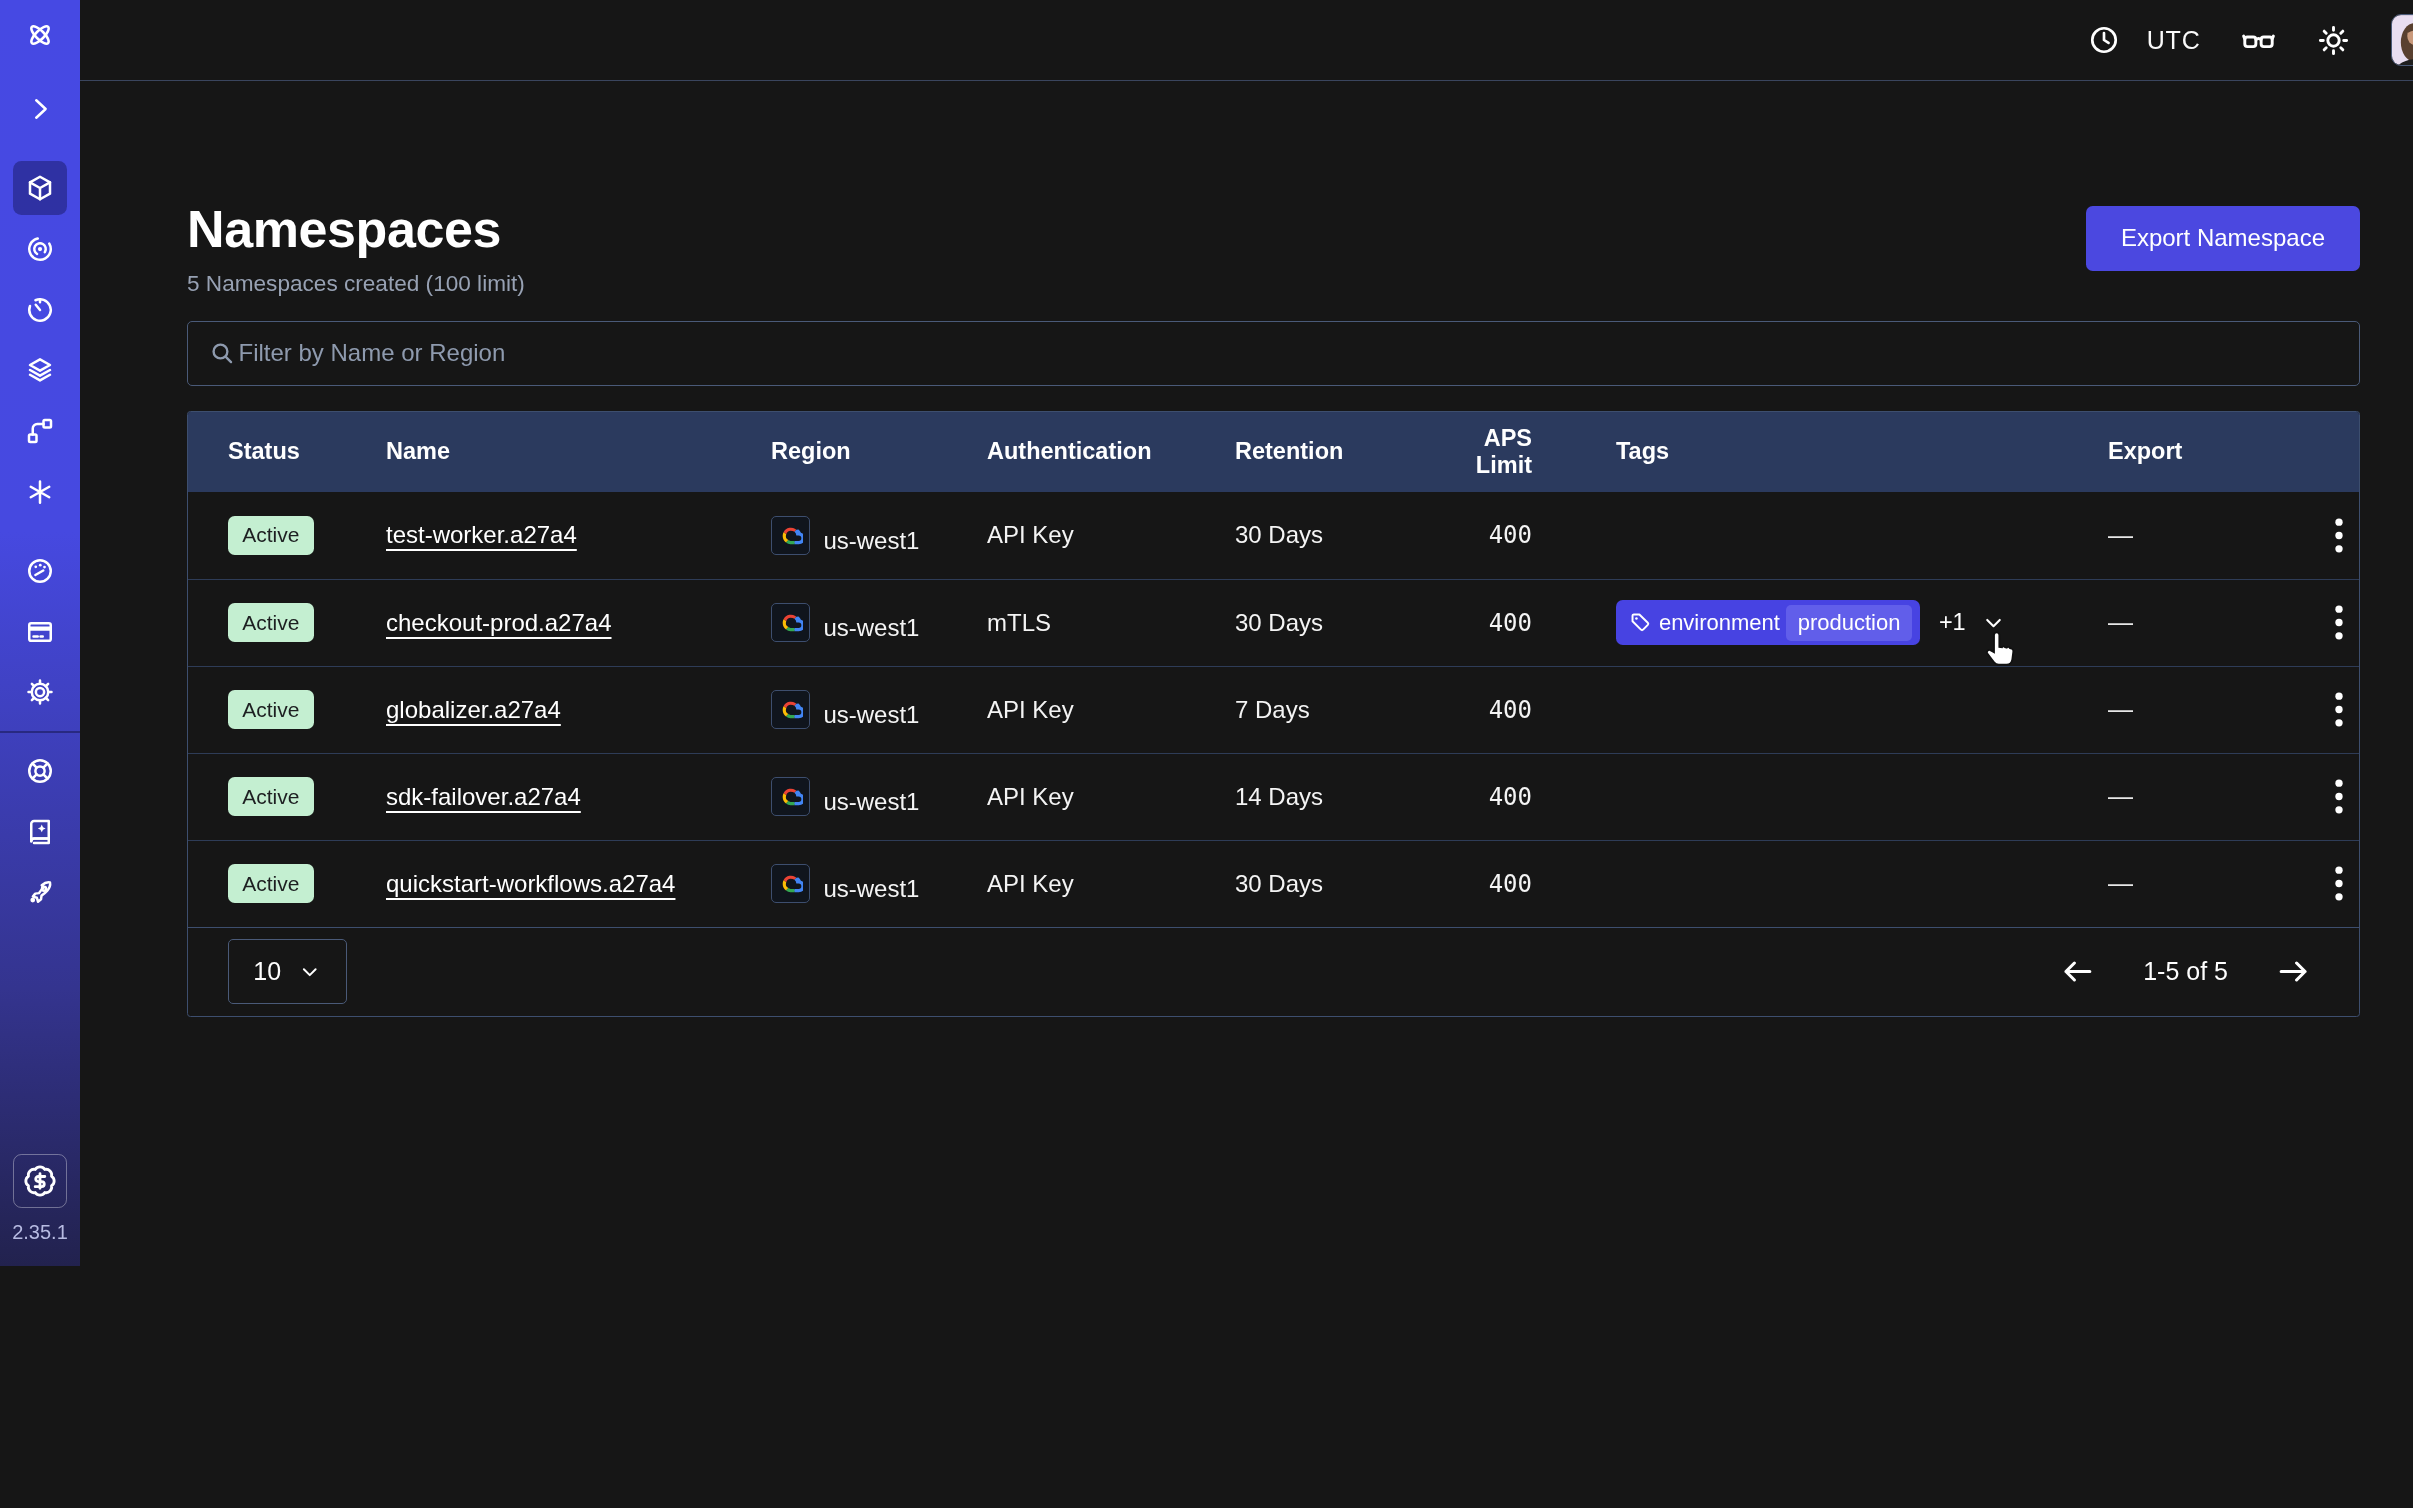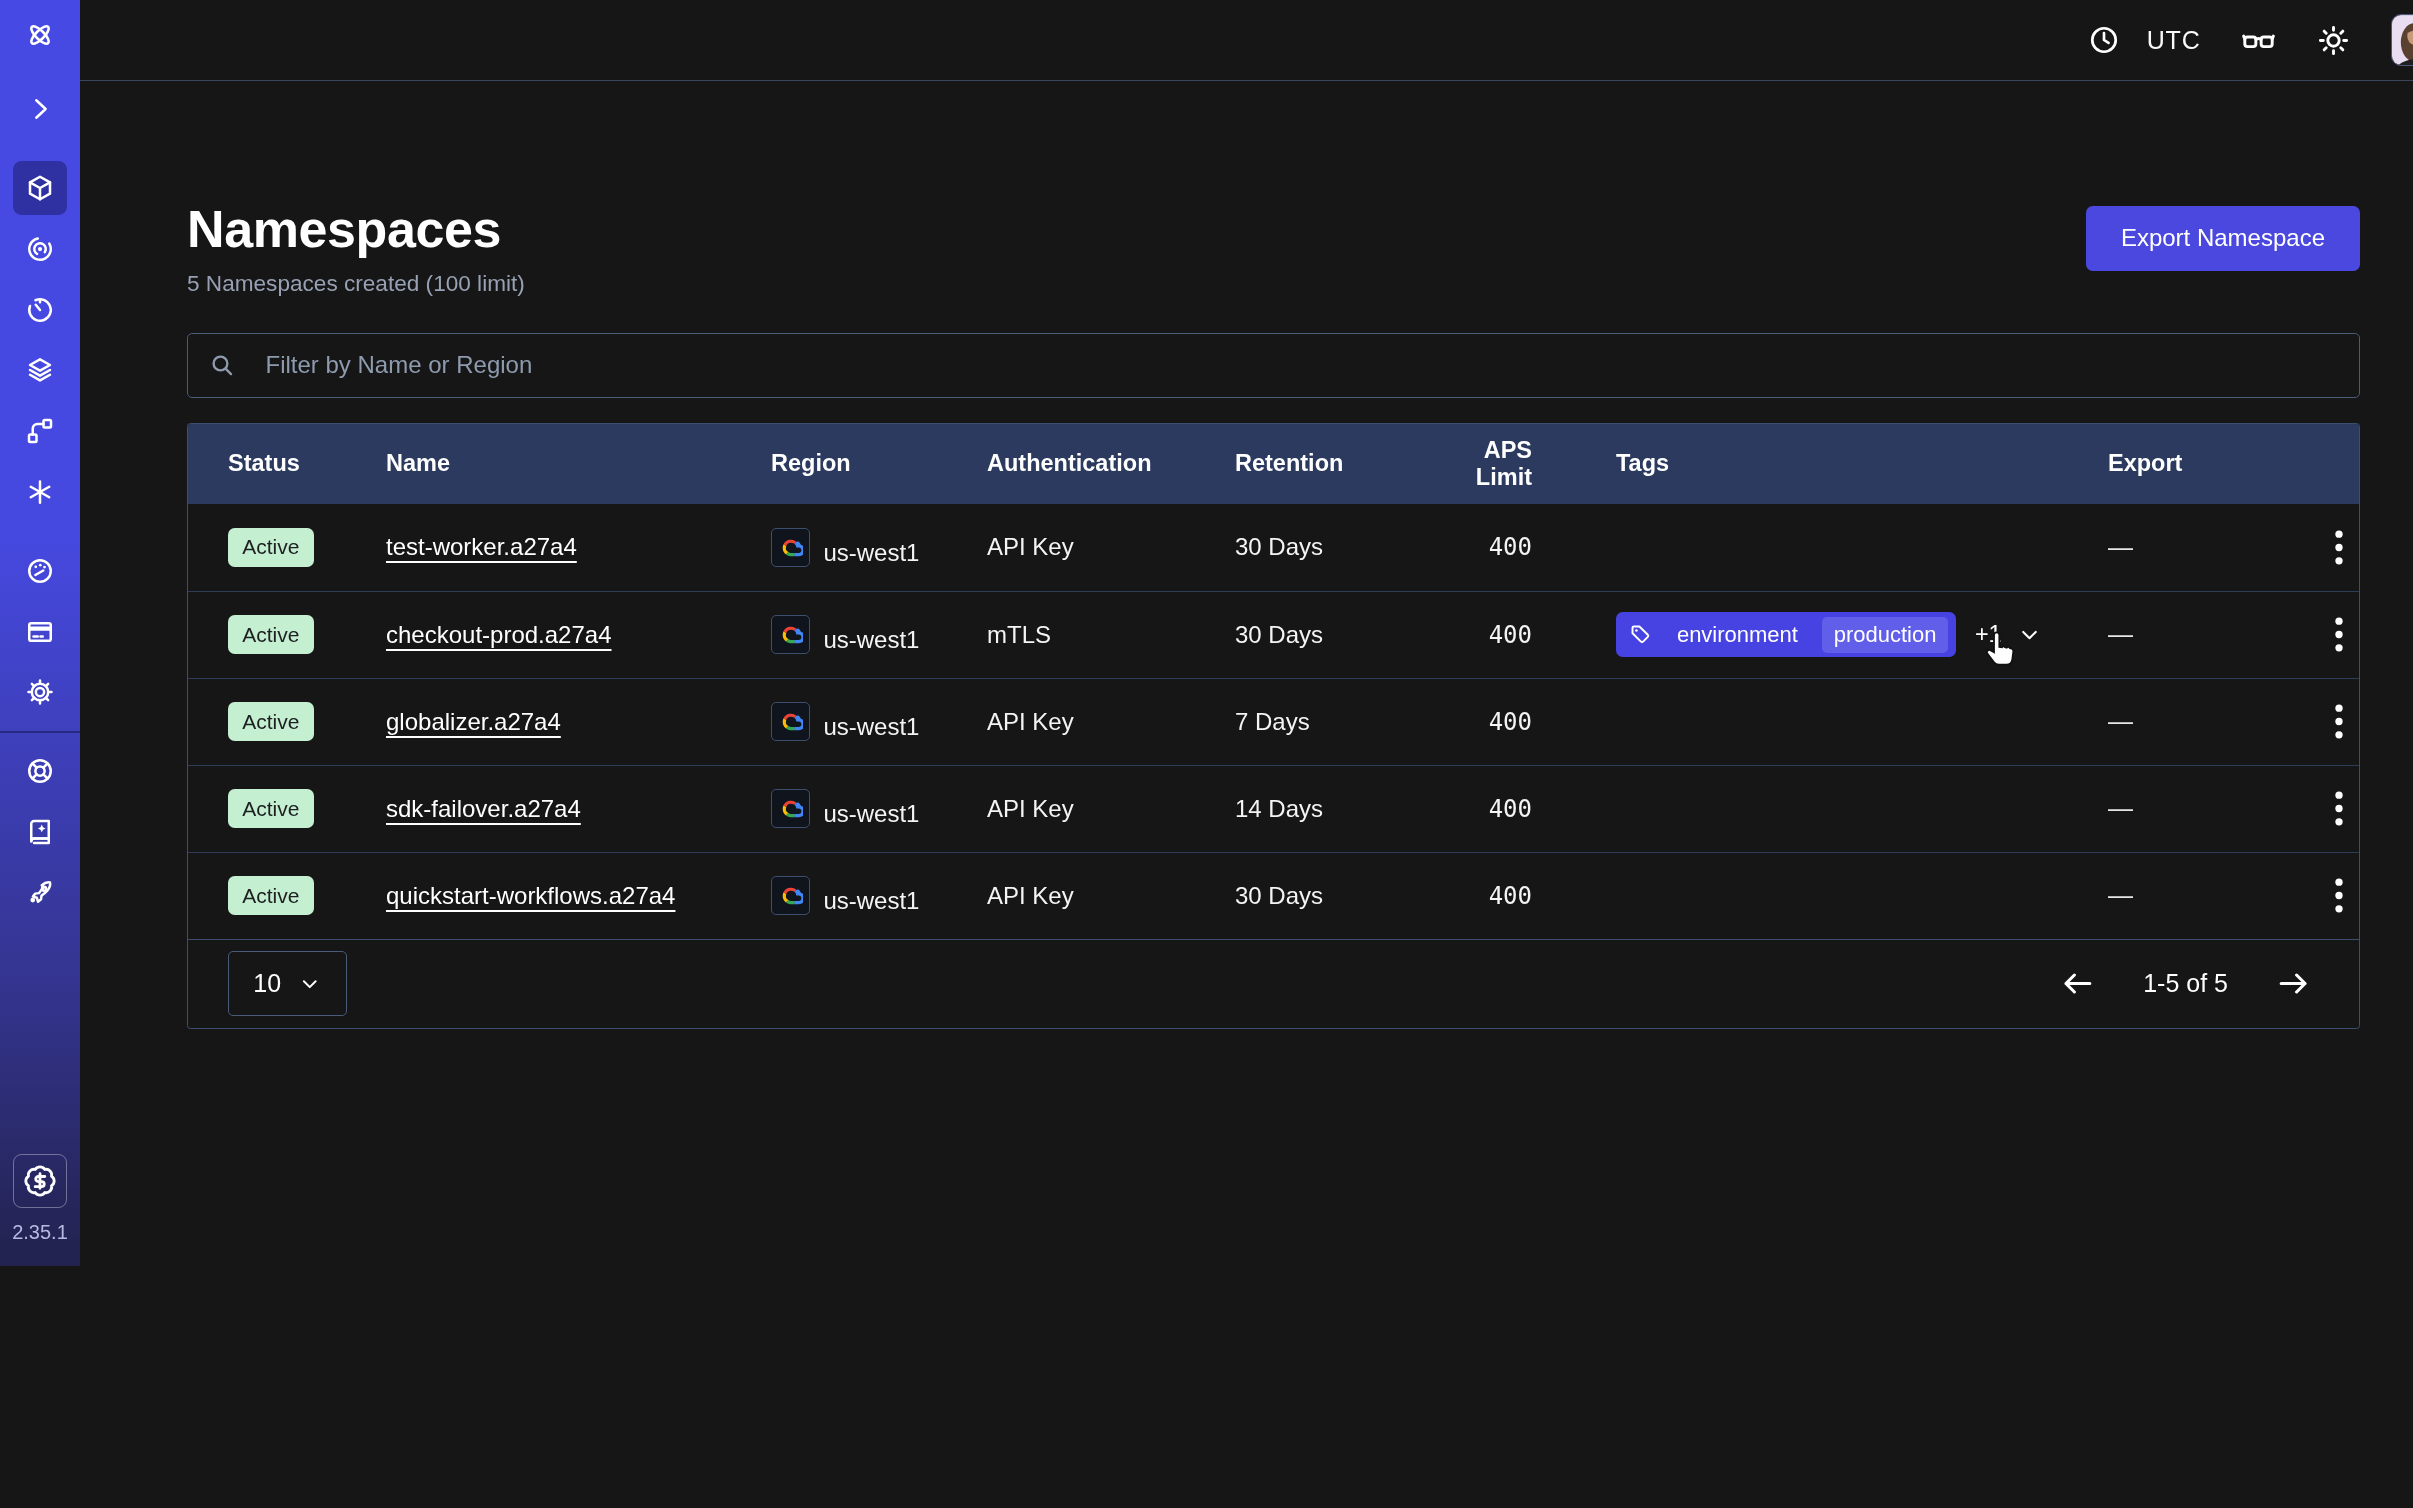--- a/index.html
+++ b/index.html
@@ -40,22 +40,22 @@
 
   .main { flex:1 1 auto; padding:0 106px 0 107px; }
 
   .page-head { display:flex; justify-content:space-between; align-items:flex-start; margin-top:118px;gap:10px; }
   .page-title { font-size:52px; font-weight:600; color:#fff; letter-spacing:-0.4px; }
   .page-sub { margin-top:11.7px; font-size:22.6px; color:#97a1b3; }
   .primary-btn { margin-top:6.7px; height:65px; padding:0 35px; background:#4b48e0; color:#fff;
                  font-size:24px; font-weight:500; border:none; border-radius:6.7px; cursor:pointer;
                  font-family:inherit; }
 
-  .searchbar { margin-top:36px; height:65px; border:1.7px solid #4a5a78; border-radius:5px;
-               display:flex; align-items:center; padding:0 20px; gap:29px; background:#161616; }
+  .searchbar { margin-top:24px; height:65px; border:1.7px solid #4a5a78; border-radius:5px;
+               display:flex; align-items:center; padding:0 20px; gap:2px; background:#161616; }
   .searchbar svg { width:28.5px; height:28.5px; flex:0 0 auto; }
   .search-input { flex:1; border:none; outline:none; background:transparent; font-size:24px;
                   color:#e8edf4; font-family:inherit; }
   .search-input::placeholder { color:#8e9aae; }
 
   
   .table { margin-top:25px; border:1.7px solid #3d4e6e; border-radius:3.4px; overflow:hidden; }
   .tr { display:grid; grid-template-columns:158px 385px 216px 248px 193px 104px 536px 251px 1fr;
         align-items:center; padding-left:40px; }
   .thead { height:80px; background:#2b3a5e; }
@@ -69,21 +69,21 @@
   .badge-active { display:inline-block; background:#c4efd1; color:#1d1f21; font-size:21px; font-weight:500;
                   padding:7.5px 14.2px; border-radius:6.7px; }
   .ns-link { color:#fff; text-decoration:underline; text-underline-offset:5.9px; text-decoration-thickness:1.7px; cursor:pointer; }
   .region-cell { display:flex; align-items:flex-end; gap:13.4px; }
   .region-box { width:39px; height:39px; border:1.7px solid #3d4e6e; border-radius:5px;
                 display:flex; align-items:center; justify-content:center; background:#10151d; }
   .region-box svg { width:25px; height:25px; }
   .td-aps { font-family:"DejaVu Sans Mono","Liberation Mono",monospace; font-size:24px; }
 
   .tags-cell { display:flex; align-items:center; }
-  .tag-pill { display:flex; align-items:center; gap:24px; height:45px; background:#4743e2; border-radius:6.7px;
+  .tag-pill { display:flex; align-items:center; gap:6px; height:45px; background:#4743e2; border-radius:6.7px;
               padding:0 8.4px 0 13.4px; cursor:pointer; }
   .tag-pill svg { width:23.5px; height:23.5px; }
   .tag-key { font-size:22px; color:#fff; }
   .tag-chip { background:#615eea; border-radius:5px; padding:5px 11.7px; font-size:22px; color:#fff; }
   .tags-more { margin-left:18.4px; font-size:23.5px; color:#fff; }
   .tags-caret { margin-left:15px; width:25px; height:25px; cursor:pointer; }
 
   .td-export { font-size:25px; color:#e7e7e7; }
   .kebab { justify-self:center; width:40px; height:50px; display:flex; align-items:center; justify-content:center; cursor:pointer; }
   .kebab svg { width:10px; height:37px; }

